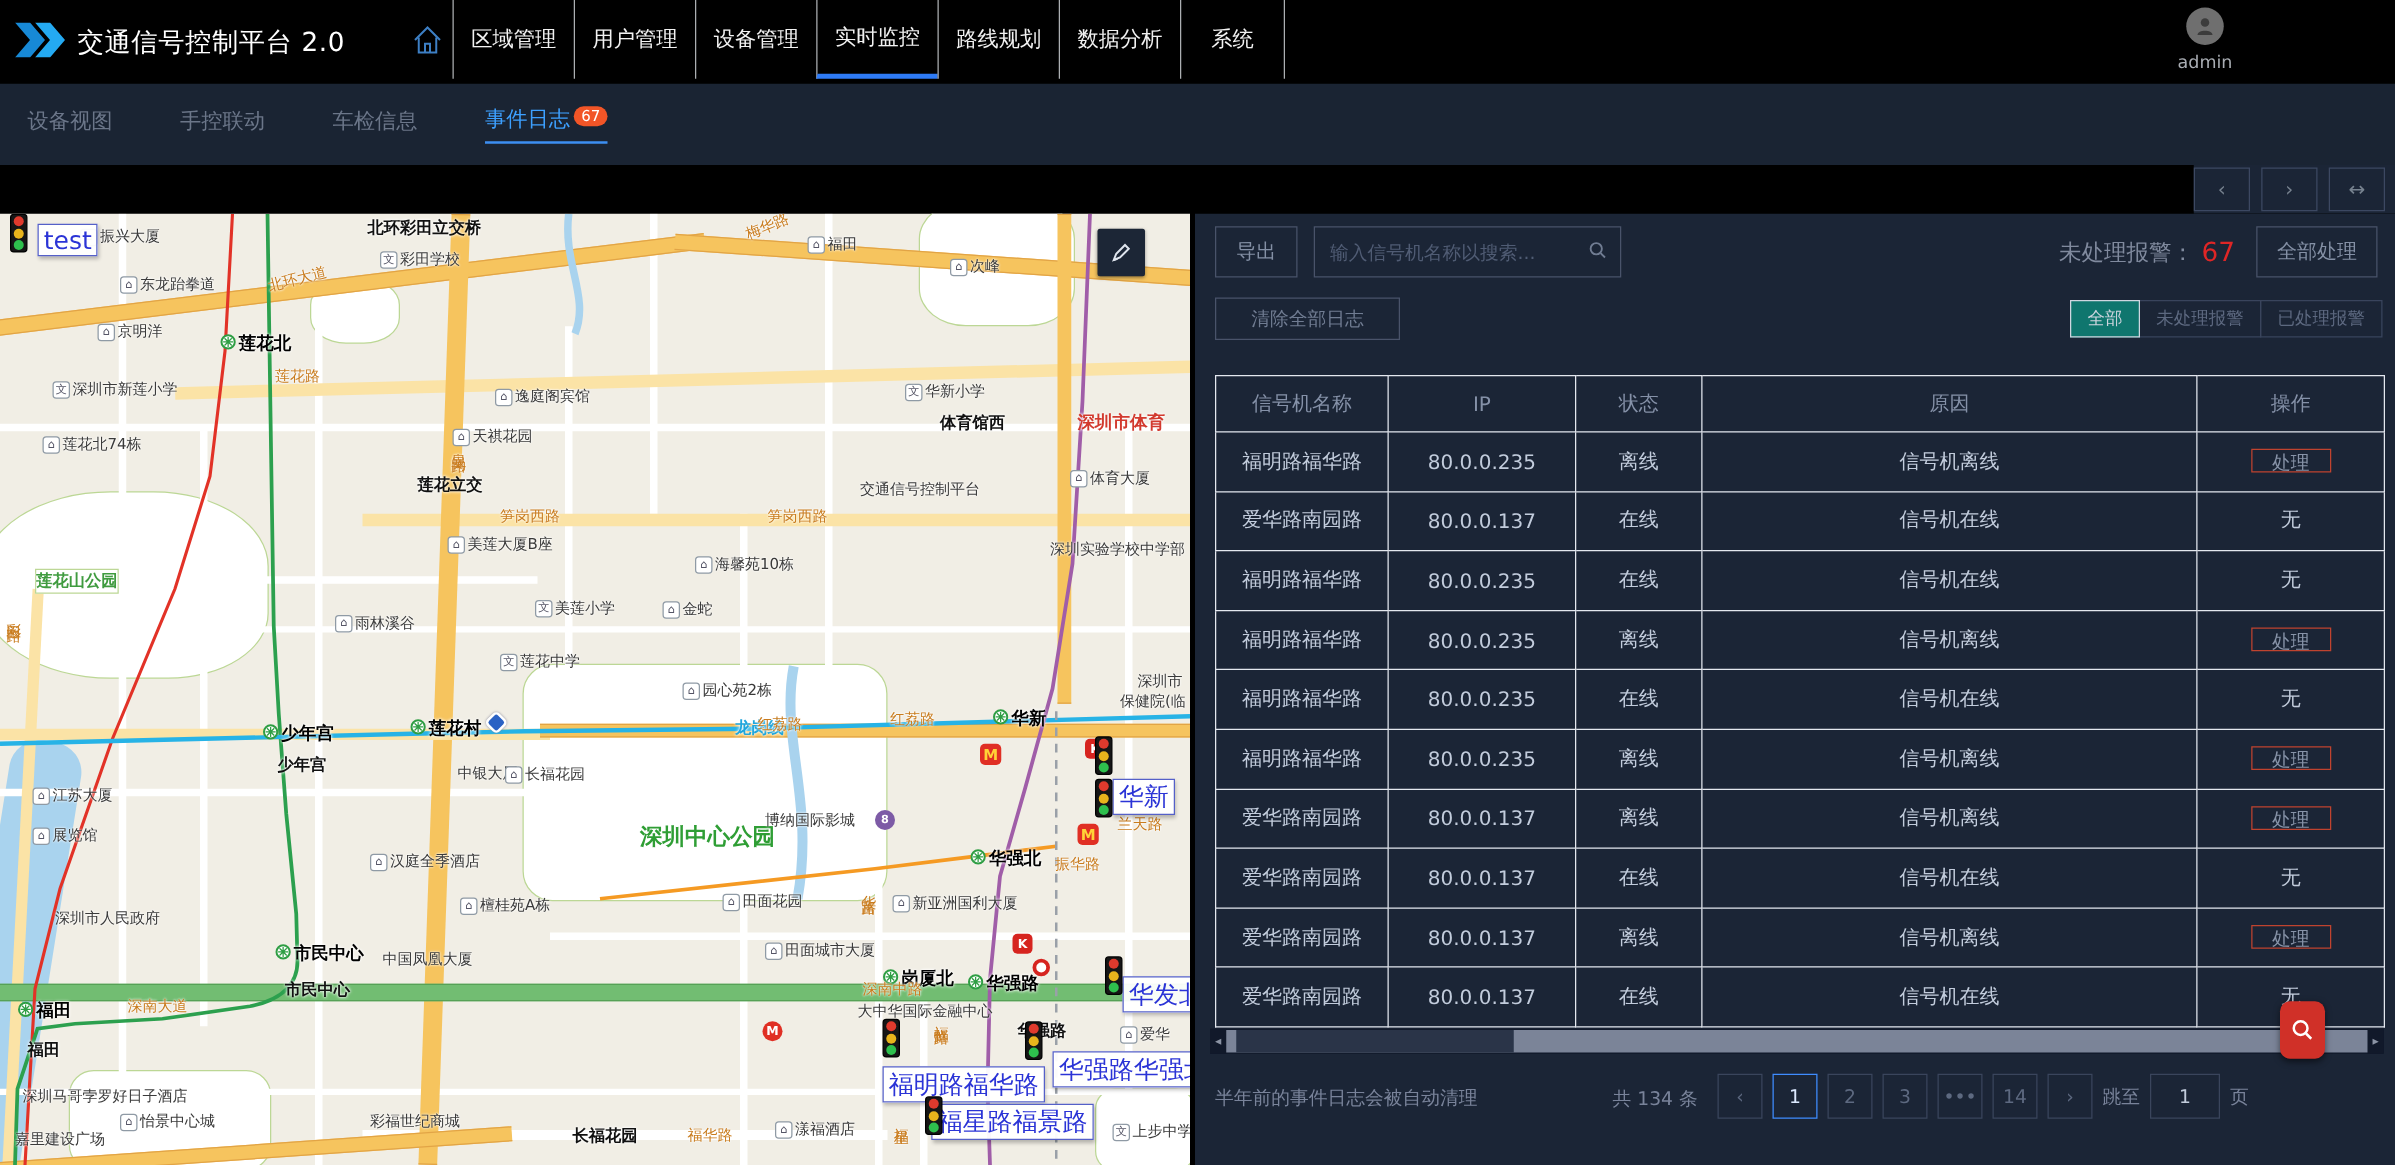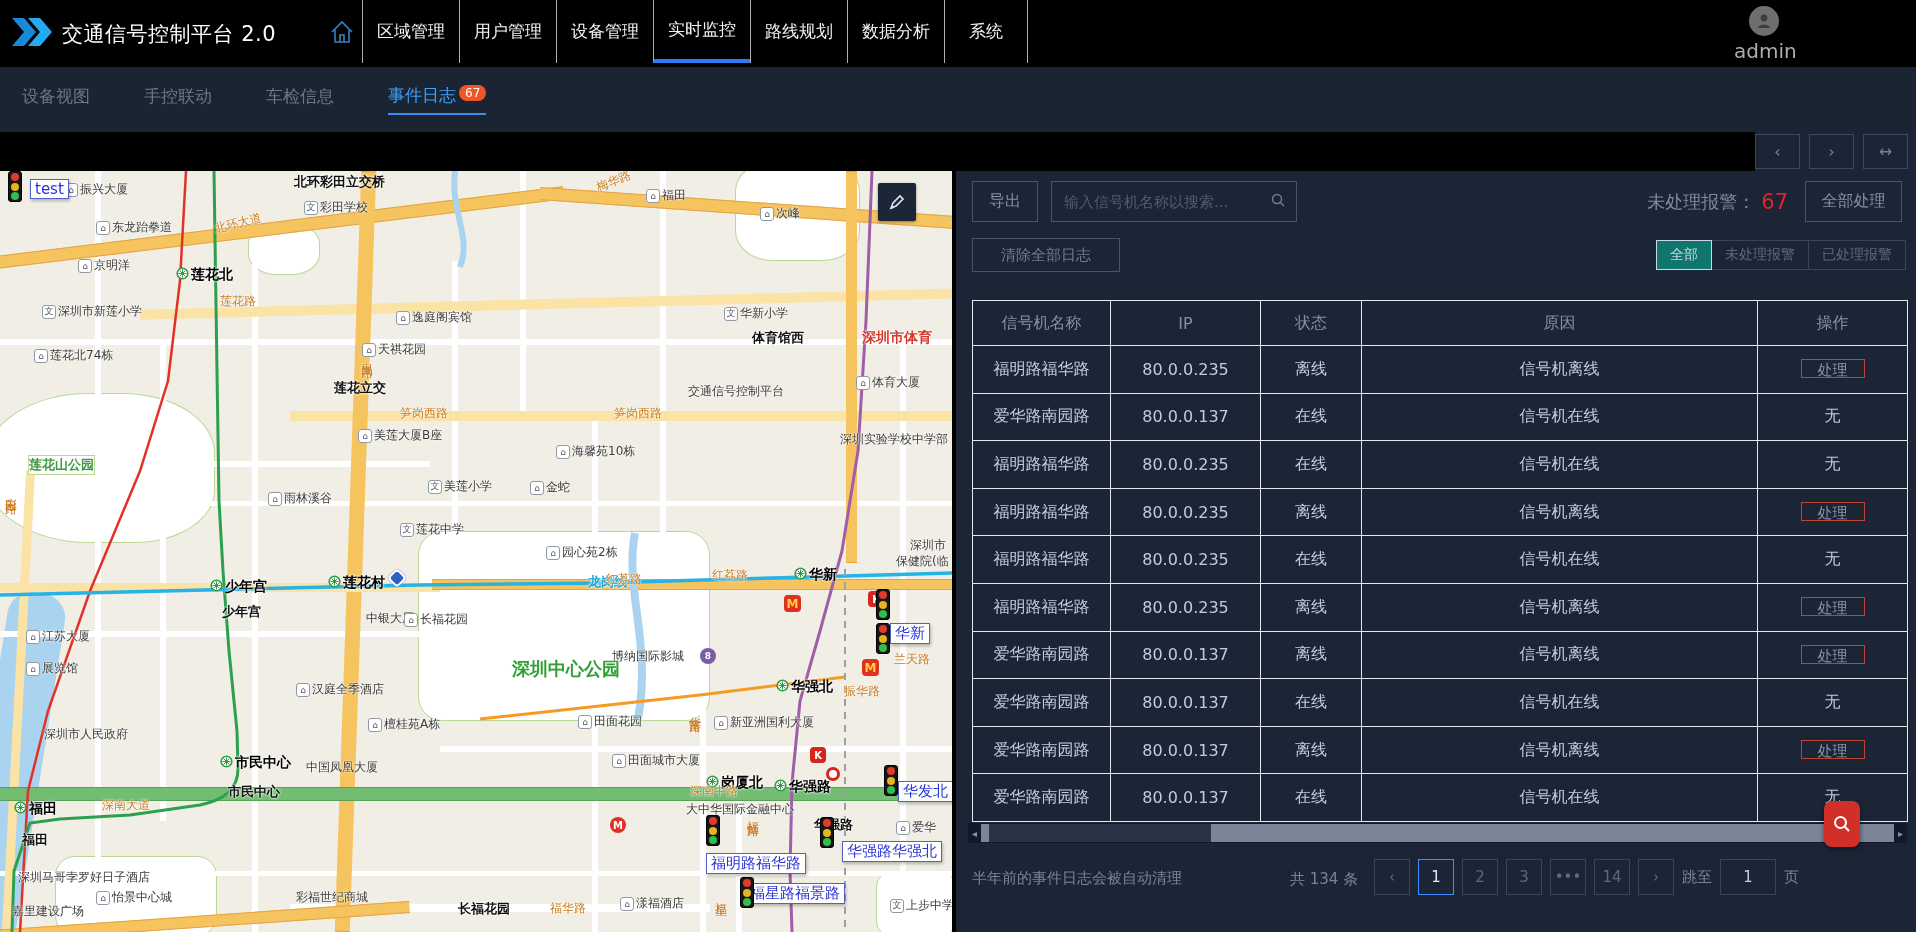--- a/index.html
+++ b/index.html
@@ -12,21 +12,21 @@
   .logo{position:absolute;left:10px;top:0;height:67px;display:flex;align-items:center;}
   .logo svg{margin-right:8px;}
   .app-title{color:#fff;font-size:21px;letter-spacing:.5px;}
   .home-btn{position:absolute;left:322px;top:0;height:63px;width:40px;display:flex;align-items:center;justify-content:center;cursor:pointer;}
   .nav-menu{position:absolute;left:362px;top:0;height:67px;display:flex;}
   .nav-item{height:63px;display:flex;align-items:center;justify-content:center;padding:0 14px;min-width:79px;color:#f2f2f2;font-size:17px;border-left:1px solid rgba(230,233,238,.75);cursor:pointer;}
   .nav-item:last-child{border-right:1px solid rgba(230,233,238,.75);padding:0 24px;}
   .nav-item.active{border-bottom:4px solid #2e7bf6;}
   .nav-user{position:absolute;right:122px;top:4px;width:60px;text-align:center;cursor:pointer;}
   .avatar{width:30px;height:30px;border-radius:50%;background:#6f6f6f;margin:2px auto 3px;display:flex;align-items:center;justify-content:center;}
-  .nav-user span{color:#a9adb3;font-size:20px;}
+  .nav-user span{color:#a9adb3;font-size:14px;}
 
   
   .tabbar{position:absolute;left:0;top:67px;width:1916px;height:65px;background:#1a2433;display:flex;align-items:center;}
   .tab{margin-left:54px;color:#6b7689;font-size:17px;cursor:pointer;padding-bottom:6px;position:relative;}
   .tab:first-child{margin-left:22px;}
   .tab.active{color:#3da0ff;border-bottom:2px solid #3d8ef2;}
   .tab .badge{display:inline-block;background:#f25527;color:#fff;font-size:12px;border-radius:9px;padding:1px 6px;margin-left:3px;position:relative;top:-4px;}
 
   
   .strip{position:absolute;left:0;top:132px;width:1916px;height:39px;background:#000;}
@@ -50,21 +50,21 @@
   .bold-poi{position:absolute;color:#111;font-weight:bold;font-size:13px;white-space:nowrap;text-shadow:0 0 2px #fff,0 0 3px #fff;}
   .area-label{position:absolute;white-space:nowrap;text-shadow:0 0 2px #fff,0 0 3px #fff;font-weight:bold;}
   .area-label.park{color:#3f9b3f;font-size:13px;}
   .area-label.parkbig{color:#2f9e35;font-size:18px;}
   .area-label.red{color:#d23a2e;font-size:14px;}
   .road-label{position:absolute;color:#c97c1e;font-size:12px;white-space:nowrap;text-shadow:0 0 2px #fff,0 0 2px #fff;}
   .road-label.vert{writing-mode:vertical-lr;letter-spacing:2px;}
   .metro-label{position:absolute;color:#1fa6dc;font-size:13px;font-weight:bold;text-shadow:0 0 2px #fff,0 0 3px #fff;}
   .station{position:absolute;display:flex;align-items:center;gap:2px;white-space:nowrap;}
   .station b{color:#000;font-size:14px;text-shadow:0 0 2px #fff,0 0 3px #fff;}
-  .signal-label{position:absolute;background:rgba(255,255,255,.95);border:1px solid #5560c8;color:#2b34d6;font-size:15px;padding:0 4px;white-space:nowrap;box-shadow:1px 2px 3px rgba(0,0,0,.25);cursor:pointer;}
+  .signal-label{position:absolute;background:rgba(255,255,255,.95);border:1px solid #5560c8;color:#2b34d6;font-size:20px;padding:0 4px;white-space:nowrap;box-shadow:1px 2px 3px rgba(0,0,0,.25);cursor:pointer;}
   .tl{position:absolute;width:14px;height:31px;background:#161616;border:1px solid #000;border-radius:3px;display:flex;flex-direction:column;align-items:center;justify-content:space-evenly;z-index:5;}
   .tl i{width:8px;height:8px;border-radius:50%;display:block;}
   .tl .r{background:#e03a2d;}.tl .y{background:#e8b41c;}.tl .g{background:#2ec04d;}
   .brand{position:absolute;border-radius:4px;display:flex;align-items:center;justify-content:center;font-weight:bold;z-index:4;}
   .brand.M{width:17px;height:17px;background:#e02f24;color:#ffd437;font-size:12px;}
   .brand.K{width:16px;height:16px;background:#d6241f;color:#fff;font-size:10px;}
   .brand.ME{width:16px;height:16px;background:#e02f24;color:#fff;border-radius:50%;font-size:10px;}
   .brand.DM{width:14px;height:14px;background:#2b62c4;transform:rotate(45deg);border:2px solid #fff;box-shadow:0 0 2px #889;}
   .brand.CN{width:16px;height:16px;background:#7d5ba6;border-radius:50%;color:#fff;font-size:9px;}
   .brand.TG{width:14px;height:14px;border:3px solid #d6241f;border-radius:50%;background:#fff;}

